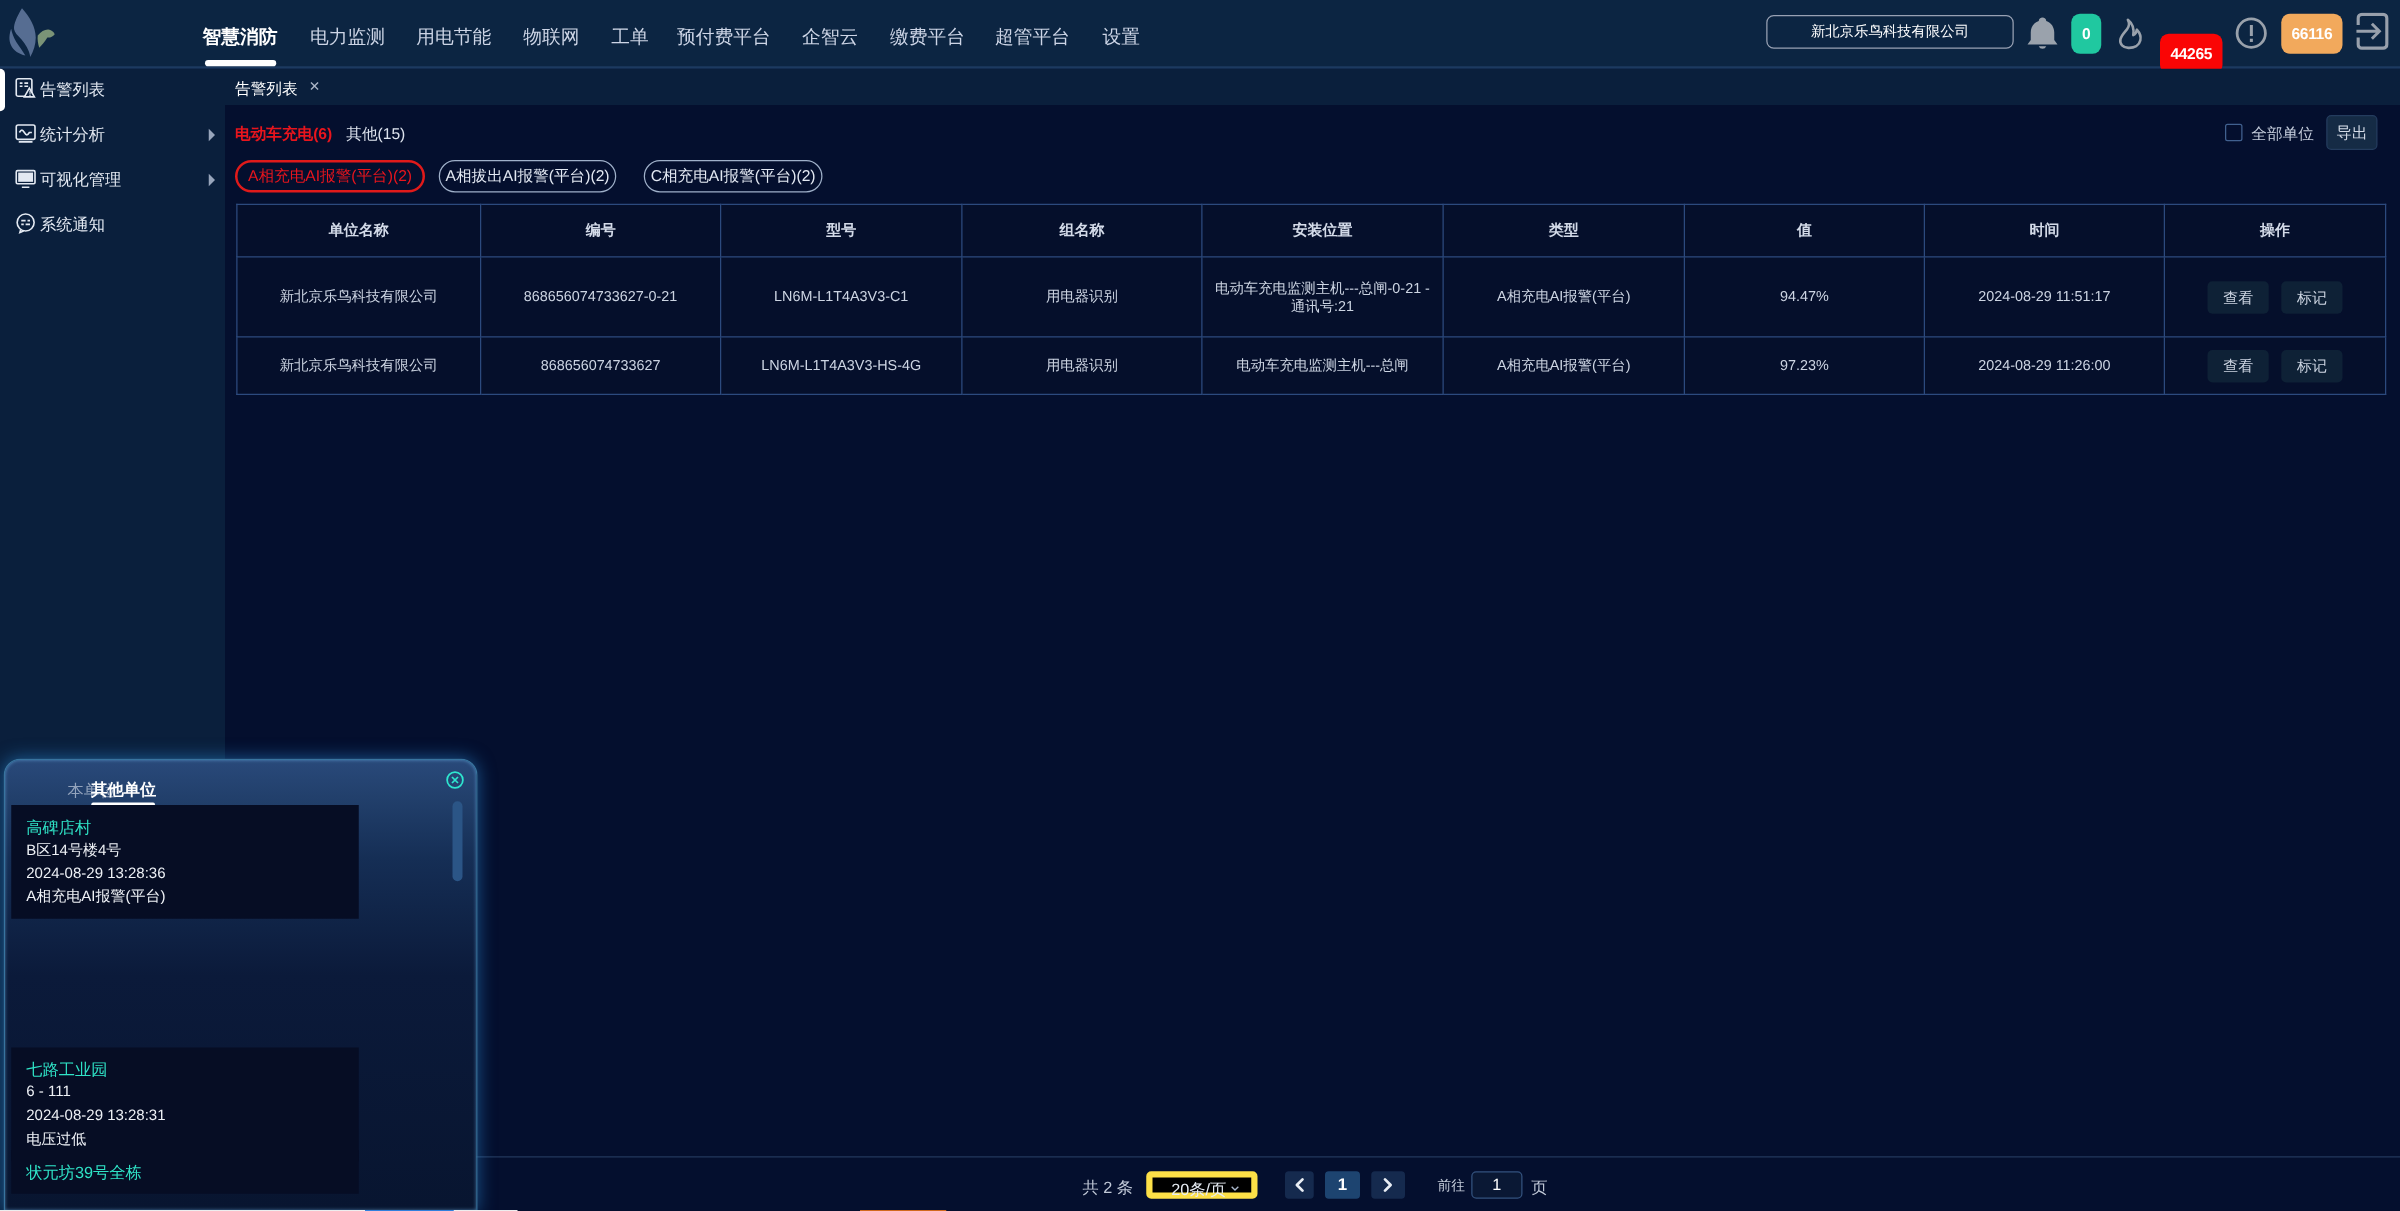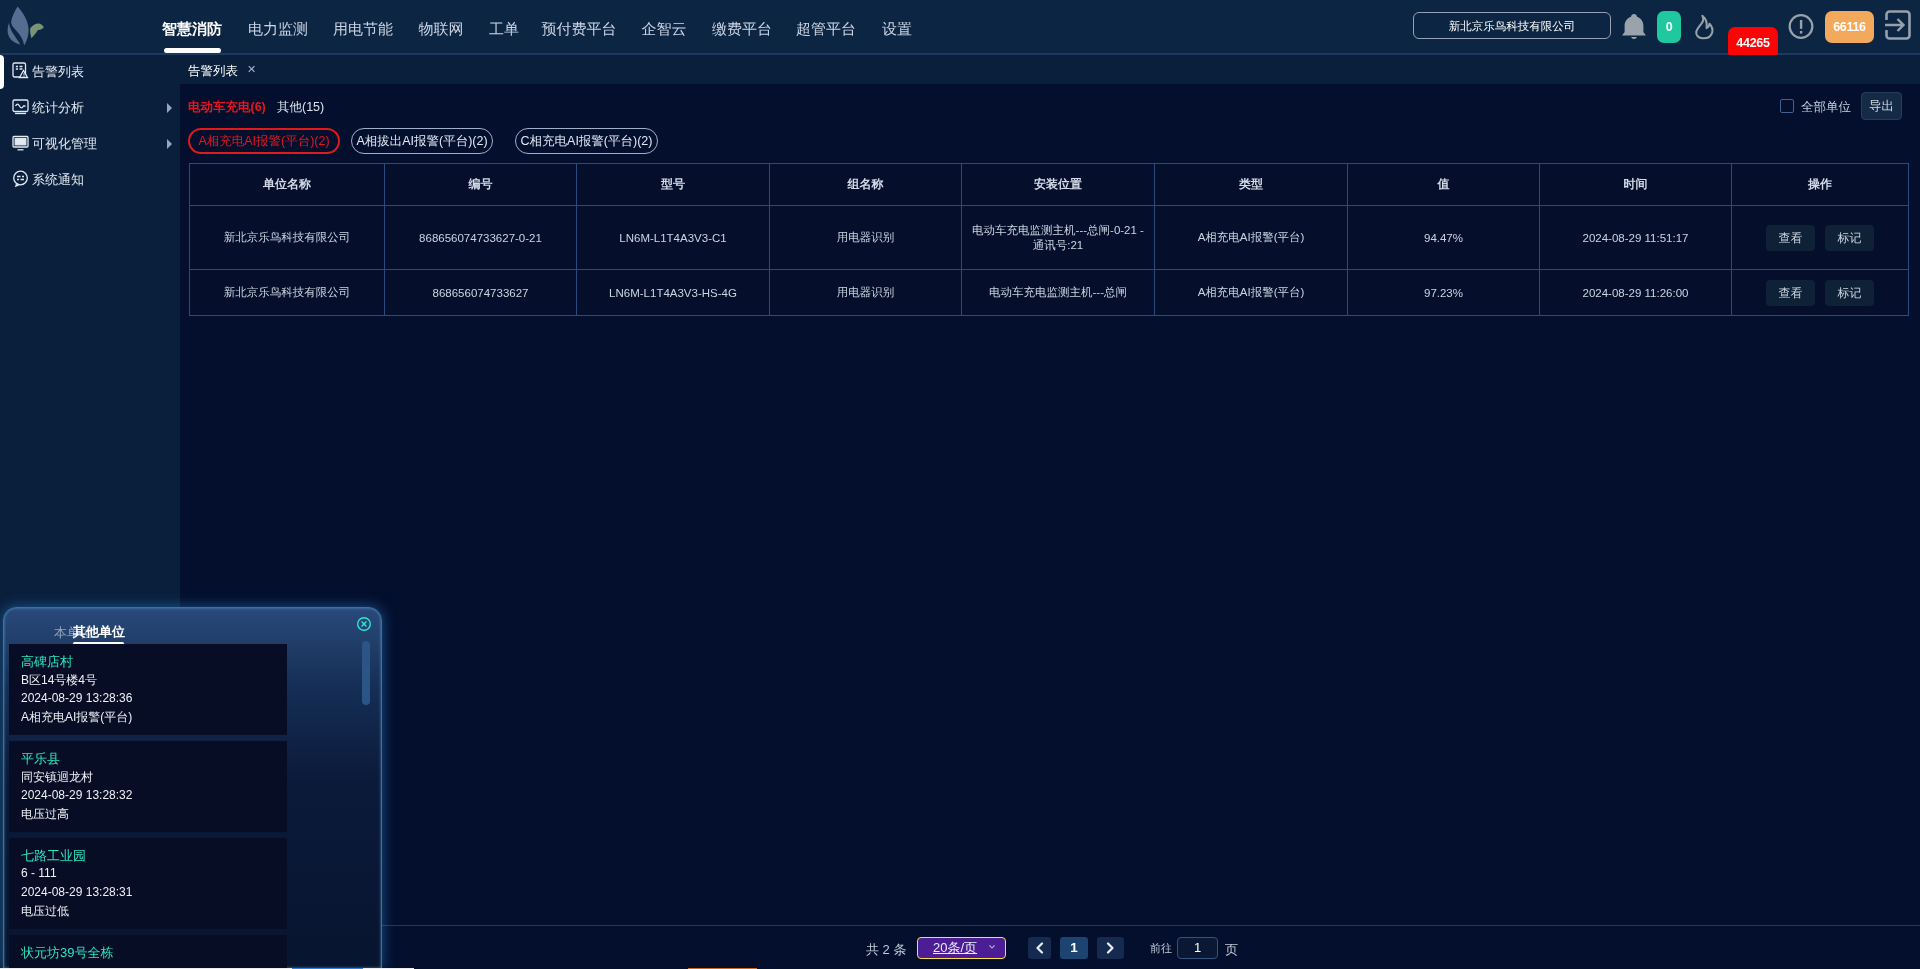--- a/index.html
+++ b/index.html
@@ -56,21 +56,21 @@
   table.grid td { background:#050f2b; }
   tr.r1 td { height:64px; }
   tr.r2 td { height:46px; }
   .tbtn { display:inline-block; width:49px; height:26px; background:#0e2136; border-radius:4px; color:#cdd5e2; font-size:12px; line-height:26px; }
   .tbtn + .tbtn { margin-left:10px; }
 
   
   .pagebar { position:absolute; left:0; top:841px; width:1740px; height:44px; border-top:1px solid #22385c; }
   .pg { position:absolute; top:11px; height:22px; }
   .pg-total { left:686px; top:15px; font-size:13px; color:#c2cad8; }
-  .pg-sel { left:737px; width:89px; background:#4c1d95; border:1px solid #fde047; border-radius:4px; color:#e8edf4; font-size:13px; line-height:20px; text-align:left; padding-left:15px;text-decoration:underline; }
+  .pg-sel { left:737px; width:89px; background:#000000; border:5px solid #fde047; border-radius:4px; color:#e8edf4; font-size:13px; line-height:20px; text-align:left; padding-left:15px; }
   .pg-sel .chev { position:absolute; right:9px; top:6px; width:8px; height:8px; }
   .pg-prev { left:848px; width:23px; background:#152a4e; border-radius:3px; color:#e8edf4; text-align:center; line-height:21px; font-size:15px; font-weight:bold; }
   .pg-page { left:880px; width:28px; background:#1d4470; border-radius:3px; color:#ffffff; font-weight:bold; text-align:center; line-height:22px; font-size:13.5px; }
   .pg-next { left:917px; width:27px; background:#152a4e; border-radius:3px; color:#e8edf4; text-align:center; line-height:21px; font-size:15px; font-weight:bold; }
   .pg-go { left:970px; top:15px; font-size:11px; color:#c2cad8; }
   .pg-input { left:997px; width:41px; background:#0a1834; border:1px solid #33527e; border-radius:4px; color:#fff; font-size:13px; text-align:center; line-height:20px; }
   .pg-ye { left:1045px; top:15px; font-size:13px; color:#c2cad8; }
 
   
   .popup { position:absolute; left:3px; top:607px; width:379px; height:362px; border-radius:13px 13px 0 0;
@@ -272,33 +272,27 @@
   <svg class="pp-close" width="16" height="16" viewBox="0 0 16 16">
     <circle cx="8" cy="8" r="6.3" fill="none" stroke="#2ee6cf" stroke-width="1.4"></circle>
     <path d="M5.6 5.6 L10.4 10.4 M10.4 5.6 L5.6 10.4" stroke="#2ee6cf" stroke-width="1.4"></path>
   </svg>
   <div class="card" style="top:36px">
     <div class="t">高碑店村</div>
     <div class="l1">B区14号楼4号</div>
     <div class="l2">2024-08-29 13:28:36</div>
     <div class="l3">A相充电AI报警(平台)</div>
   </div>
-  <div class="card" style="top:133px">
-    <div class="t">平乐县</div>
-    <div class="l1">同安镇迴龙村</div>
-    <div class="l2">2024-08-29 13:28:32</div>
-    <div class="l3">电压过高</div>
-  </div>
   <div class="card" style="top:230px">
     <div class="t">七路工业园</div>
     <div class="l1">6 - 111</div>
     <div class="l2">2024-08-29 13:28:31</div>
     <div class="l3">电压过低</div>
   </div>
-  <div class="card" style="top:327px;height:35px">
+  <div class="card" style="top:312px;height:35px">
     <div class="t">状元坊39号全栋</div>
   </div>
   <div class="pp-scroll"></div>
 </div>
 
 <div style="position:absolute;left:0;top:967.5px;width:414px;height:1.5px;background:#ededee;"></div>
 <div style="position:absolute;left:292px;top:967.5px;width:71px;height:1.5px;background:#3080dd;"></div>
 <div style="position:absolute;left:688px;top:968px;width:69px;height:1px;background:#d2691e;"></div>
 
 </body></html>

